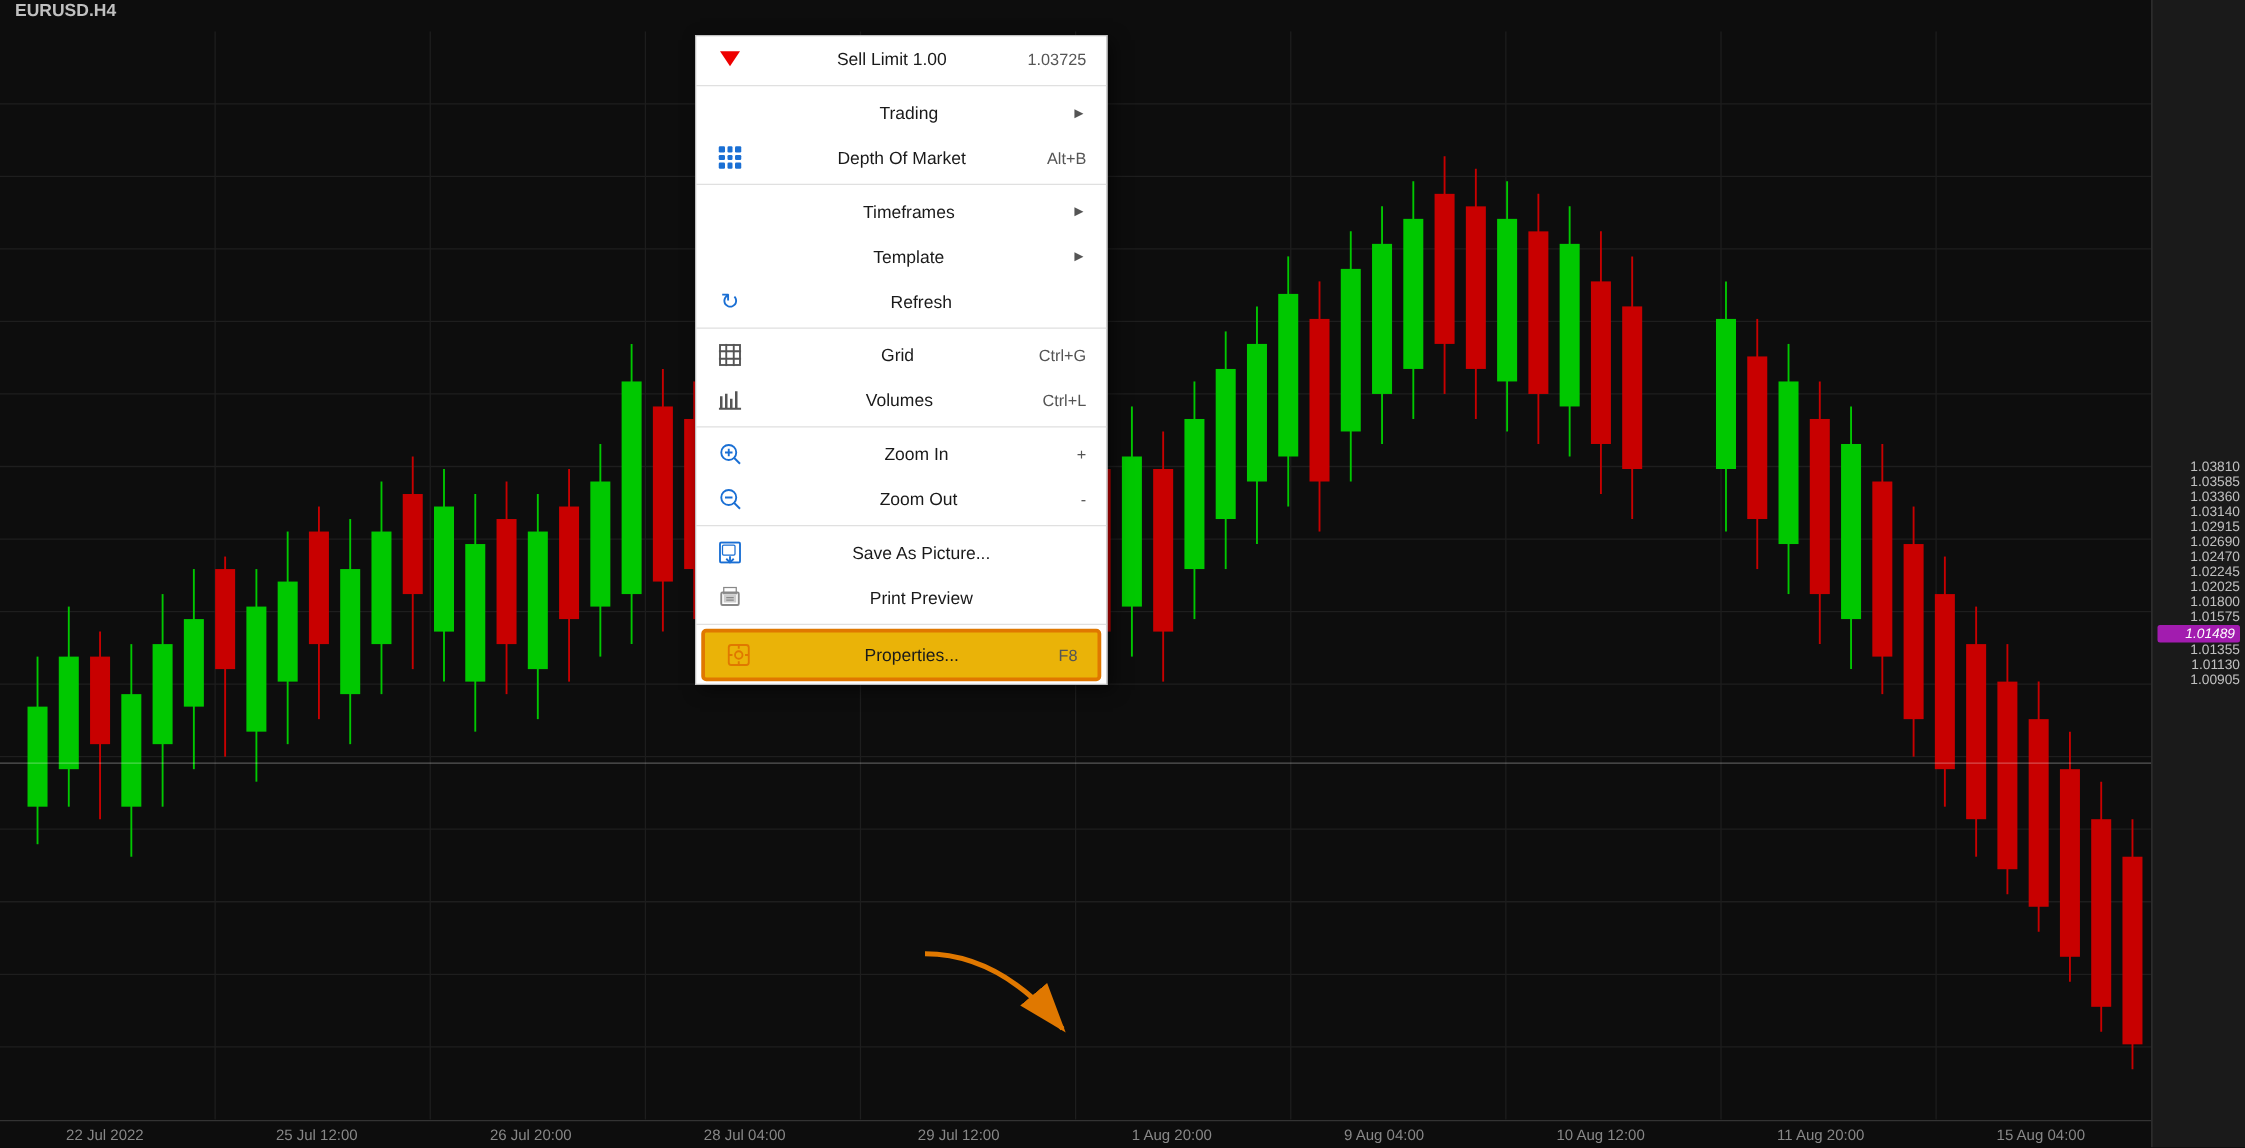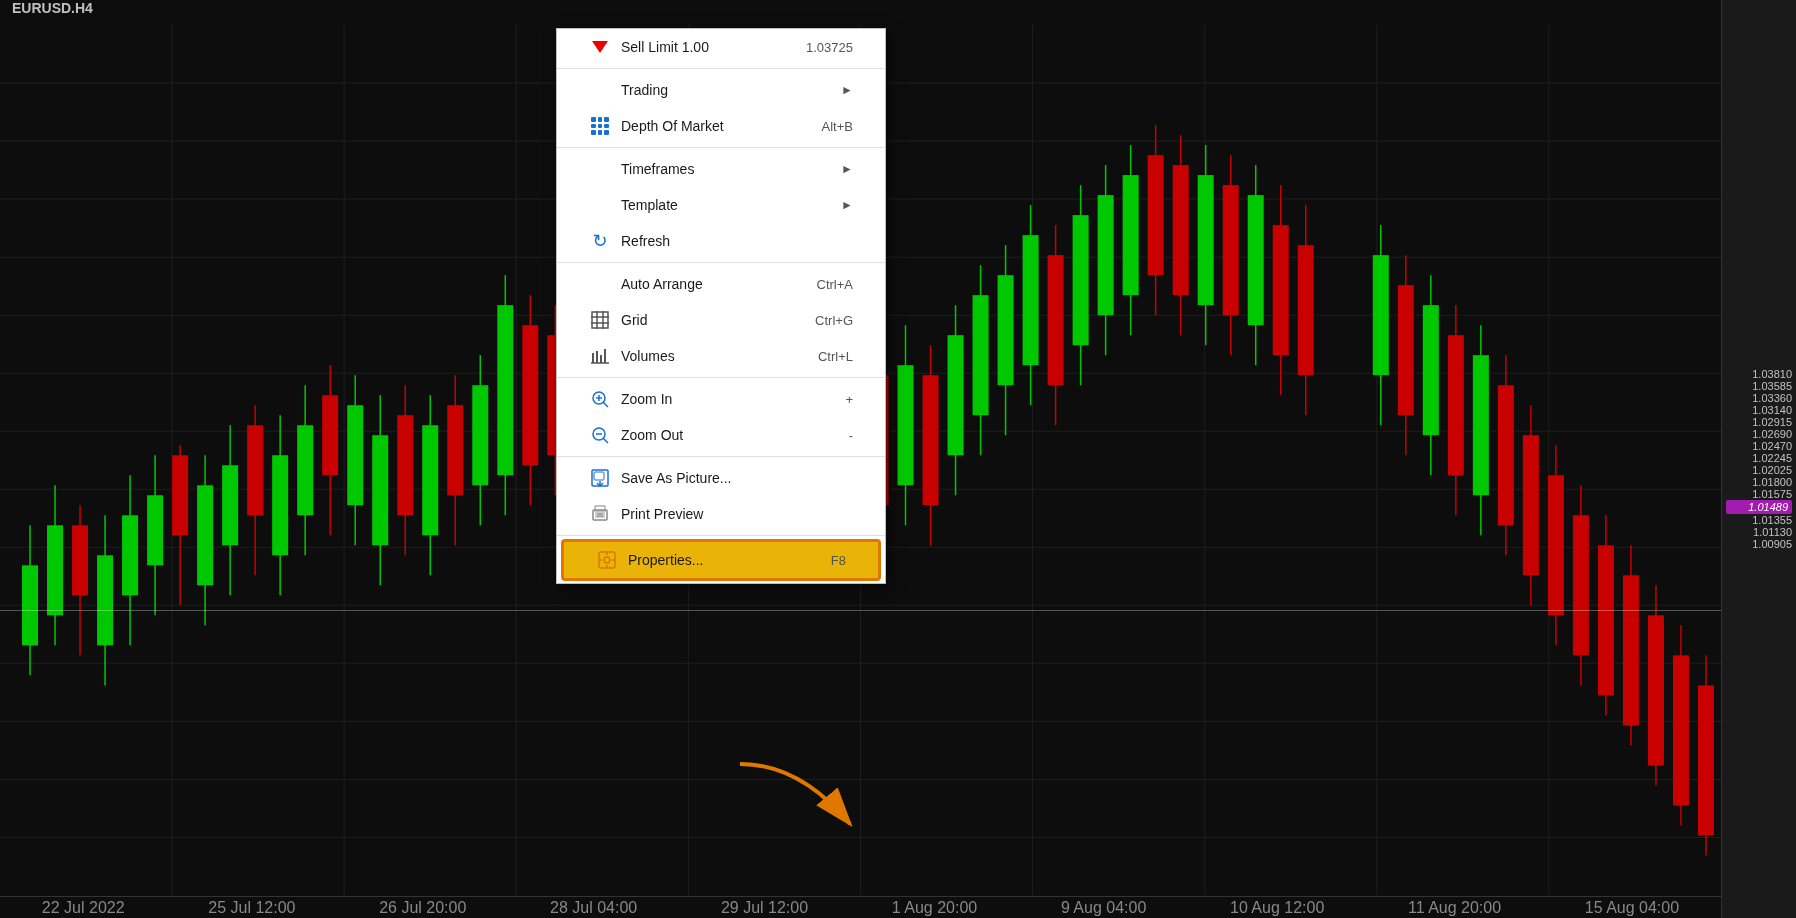--- a/index.html
+++ b/index.html
@@ -66,21 +66,21 @@
       right: 75px;
       height: 22px;
       display: flex;
       align-items: center;
       justify-content: space-around;
       border-top: 1px solid #333;
     }
 
     .time-label {
       color: #888;
-      font-size: 16px;
+      font-size: 12px;
     }
 
     
     .chart-svg {
       position: absolute;
       top: 25px;
       left: 0;
       right: 75px;
       bottom: 22px;
     }
@@ -103,24 +103,25 @@
       width: 330px;
       background: #ffffff;
       border: 1px solid #c0c0c0;
       box-shadow: 4px 4px 12px rgba(0,0,0,0.5);
       z-index: 100;
     }
 
     .menu-item {
       display: flex;
       align-items: center;
-      padding: 7px 32px;
+      padding: 7px 16px;
       cursor: pointer;
       position: relative;
       min-height: 36px;
+      text-align: center;
     }
 
     .menu-separator {
       height: 1px;
       background: #e0e0e0;
       margin: 3px 0;
     }
 
     .menu-icon {
       width: 22px;
@@ -473,25 +474,20 @@
   </div>
 
   <div class="menu-item">
     <div class="menu-icon">
       <span style="color:#1a6fd4; font-size:18px;">↻</span>
     </div>
     <span class="menu-label">Refresh</span>
   </div>
   <div class="menu-separator"></div>
 
-  <div class="menu-item">
-    <div class="menu-icon"></div>
-    <span class="menu-label">Auto Arrange</span>
-    <span class="menu-shortcut">Ctrl+A</span>
-  </div>
 
   <div class="menu-item">
     <div class="menu-icon">
       <svg width="18" height="18" viewBox="0 0 18 18">
         <line x1="6" y1="0" x2="6" y2="18" stroke="#555" stroke-width="1.5"></line>
         <line x1="12" y1="0" x2="12" y2="18" stroke="#555" stroke-width="1.5"></line>
         <line x1="0" y1="6" x2="18" y2="6" stroke="#555" stroke-width="1.5"></line>
         <line x1="0" y1="12" x2="18" y2="12" stroke="#555" stroke-width="1.5"></line>
         <rect x="1" y="1" width="16" height="16" fill="none" stroke="#555" stroke-width="1.5"></rect>
       </svg>

